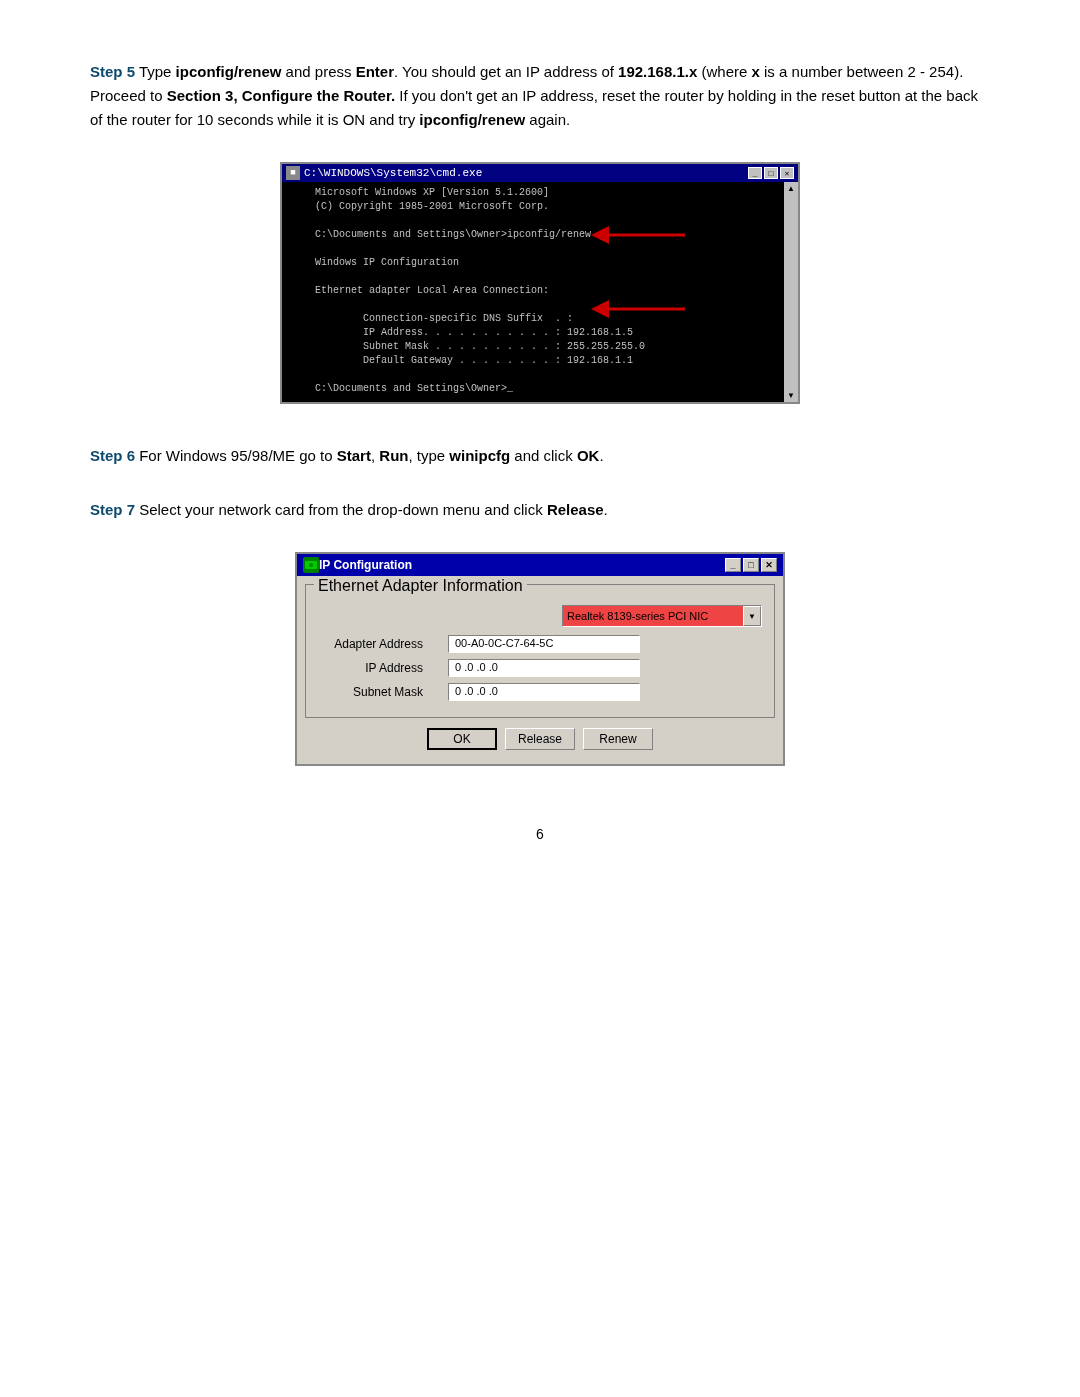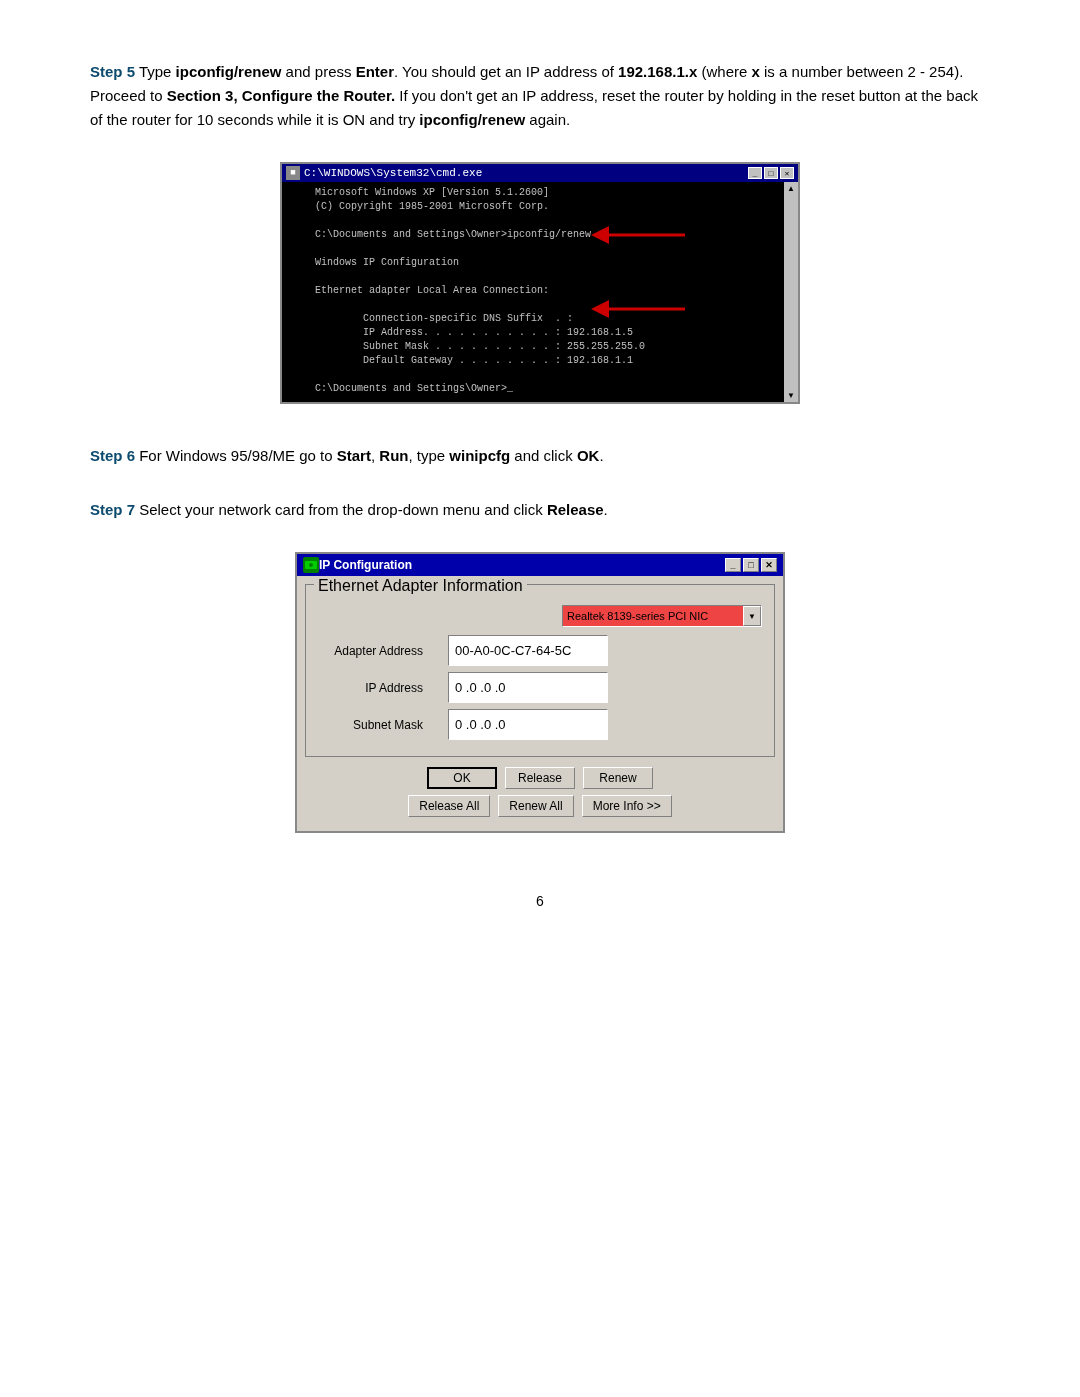--- a/index.html
+++ b/index.html
@@ -225,23 +225,23 @@
       padding-right: 25px;
       font-size: 12px;
     }
 
     .field-value {
       background: white;
       border-top: 1px solid #808080;
       border-left: 1px solid #808080;
       border-right: 1px solid #fff;
       border-bottom: 1px solid #fff;
-      padding: 7px 6px;
-      width: 160px;
-      font-size: 13px;
+      padding: 1px 6px;
+      width: 192px;
+      font-size: 11px;
       min-height: 18px;
     }
 
     .buttons-row {
       display: flex;
       justify-content: center;
       gap: 8px;
       margin-bottom: 6px;
       padding: 0 4px;
     }
@@ -383,22 +383,17 @@
         <div class="field-row">
           <span class="field-label">Subnet Mask</span>
           <div class="field-value">0 .0 .0 .0</div>
         </div>
       </div>
       <div class="buttons-row">
         <div class="win-btn win-btn-ok">OK</div>
         <div class="win-btn">Release</div>
         <div class="win-btn">Renew</div>
       </div>
-      <div class="buttons-row">
-        <div class="win-btn">Release All</div>
-        <div class="win-btn">Renew All</div>
-        <div class="win-btn">More Info &gt;&gt;</div>
-      </div>
     </div>
   </div>
 </div>
 
 <div class="page-number">6</div>
 
 </body></html>

